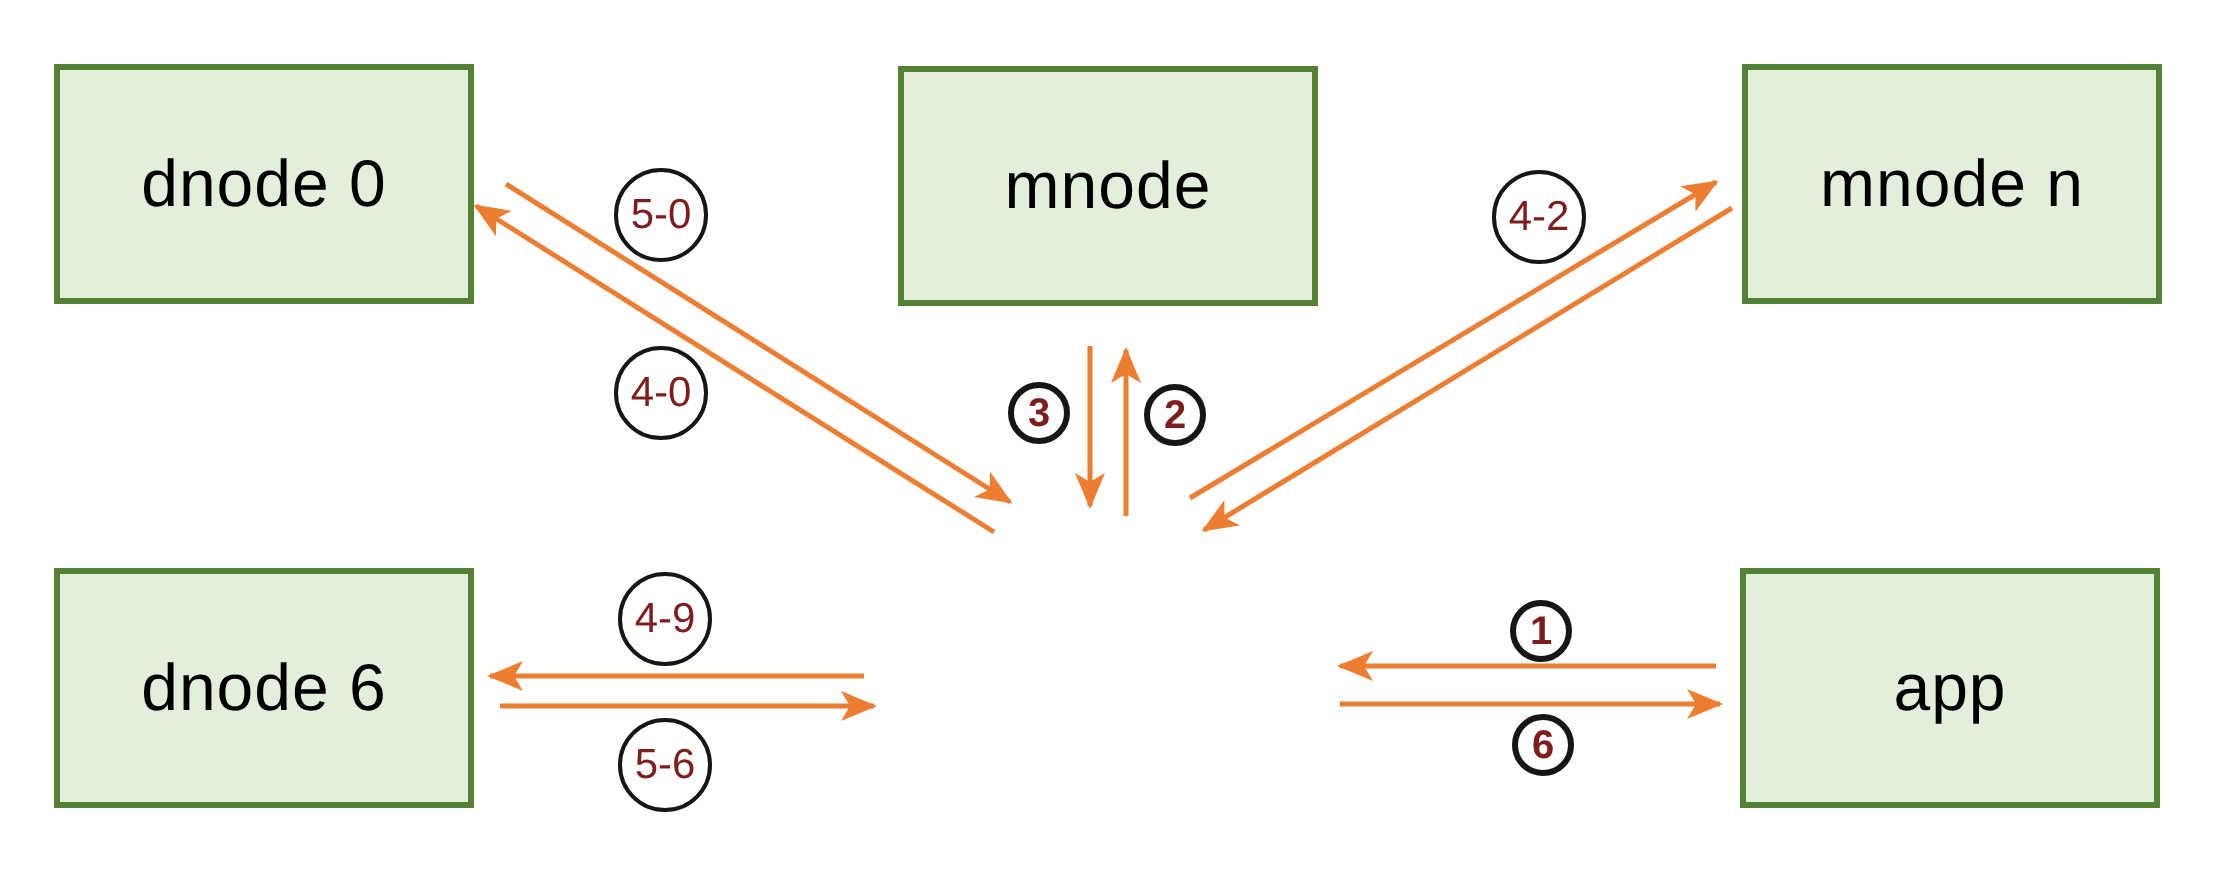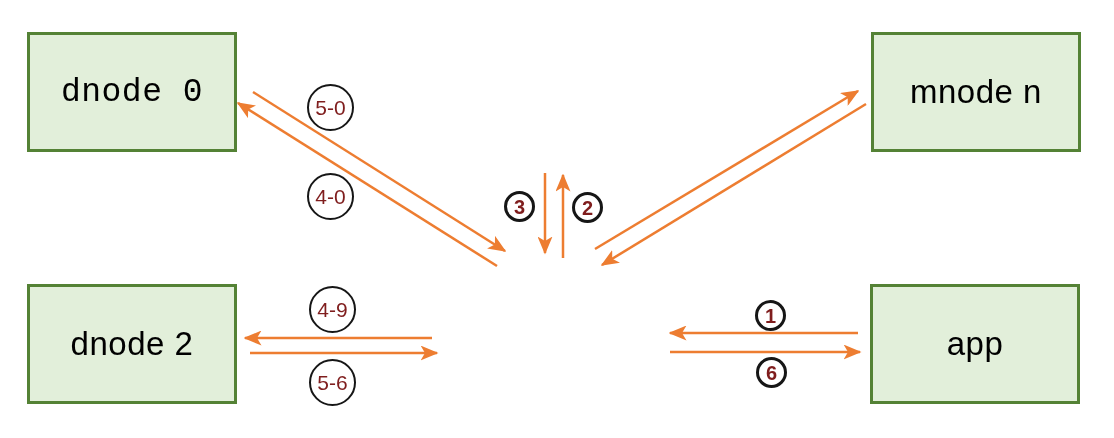--- a/index.html
+++ b/index.html
@@ -37,21 +37,21 @@
     box-sizing: border-box;
     background: var(--node-fill, #e2efda);
     border: 3px solid var(--node-border, #548235);
     display: flex;
     align-items: center;
     justify-content: center;
     font-size: 33px;
     color: #000000;
     letter-spacing: 0.5px;
   }
-  .node-dnode0 { left: 27px;  top: 32px; font-family: Liberation Mono, monospace;  }
+  .node-dnode0 { left: 27px;  top: 32px;  }
   .node-mnode  { left: 449px; top: 33px;  }
   .node-dnoden { left: 871px; top: 32px;  }
   .node-dnode1 { left: 27px;  top: 284px; }
   .node-taosc  { left: 448px; top: 284px; }
   .node-app    { left: 870px; top: 284px; }
 
   .edge-label {
     position: absolute;
     box-sizing: border-box;
     background: #ffffff;
@@ -110,32 +110,36 @@
     <line x1="432" y1="338" x2="245" y2="338" marker-end="url(#arrowhead)"></line>
     <line x1="250" y1="353" x2="437" y2="353" marker-end="url(#arrowhead)"></line>
 
     <line x1="858" y1="333" x2="670" y2="333" marker-end="url(#arrowhead)"></line>
     <line x1="670" y1="352" x2="860" y2="352" marker-end="url(#arrowhead)"></line>
   </svg>
 
   <div class="node node-dnode0">
     <span>dnode 0</span>
   </div>
+  <div class="node node-mnode">
+    <span>mnode</span>
+  </div>
   <div class="node node-dnoden">
     <span>mnode n</span>
   </div>
   <div class="node node-dnode1">
-    <span>dnode 2</span>
+    <span>dnode 6</span>
   </div>
   <div class="node node-app">
     <span>app</span>
   </div>
 
   <div class="edge-label small lbl-1">1</div>
   <div class="edge-label small lbl-2">2</div>
   <div class="edge-label small lbl-3">3</div>
   <div class="edge-label big lbl-4-0">4-0</div>
   <div class="edge-label big lbl-5-0">5-0</div>
   <div class="edge-label big lbl-4-1">4-9</div>
   <div class="edge-label big lbl-5-1">5-6</div>
+  <div class="edge-label big lbl-4-2">4-2</div>
   <div class="edge-label small lbl-6">6</div>
 
 </div>
 
 </body></html>

